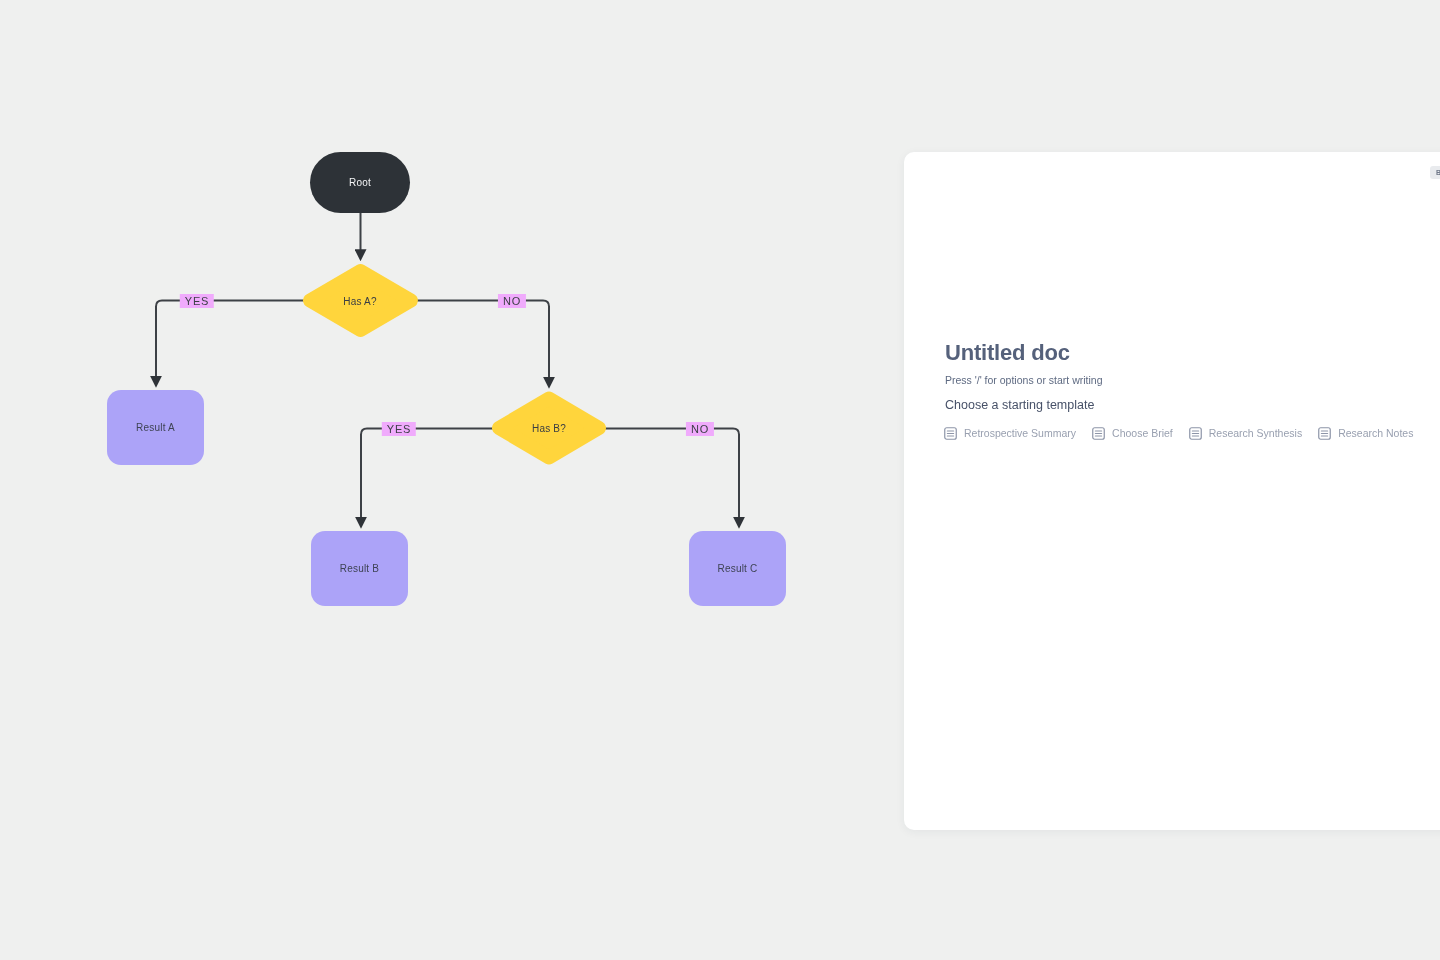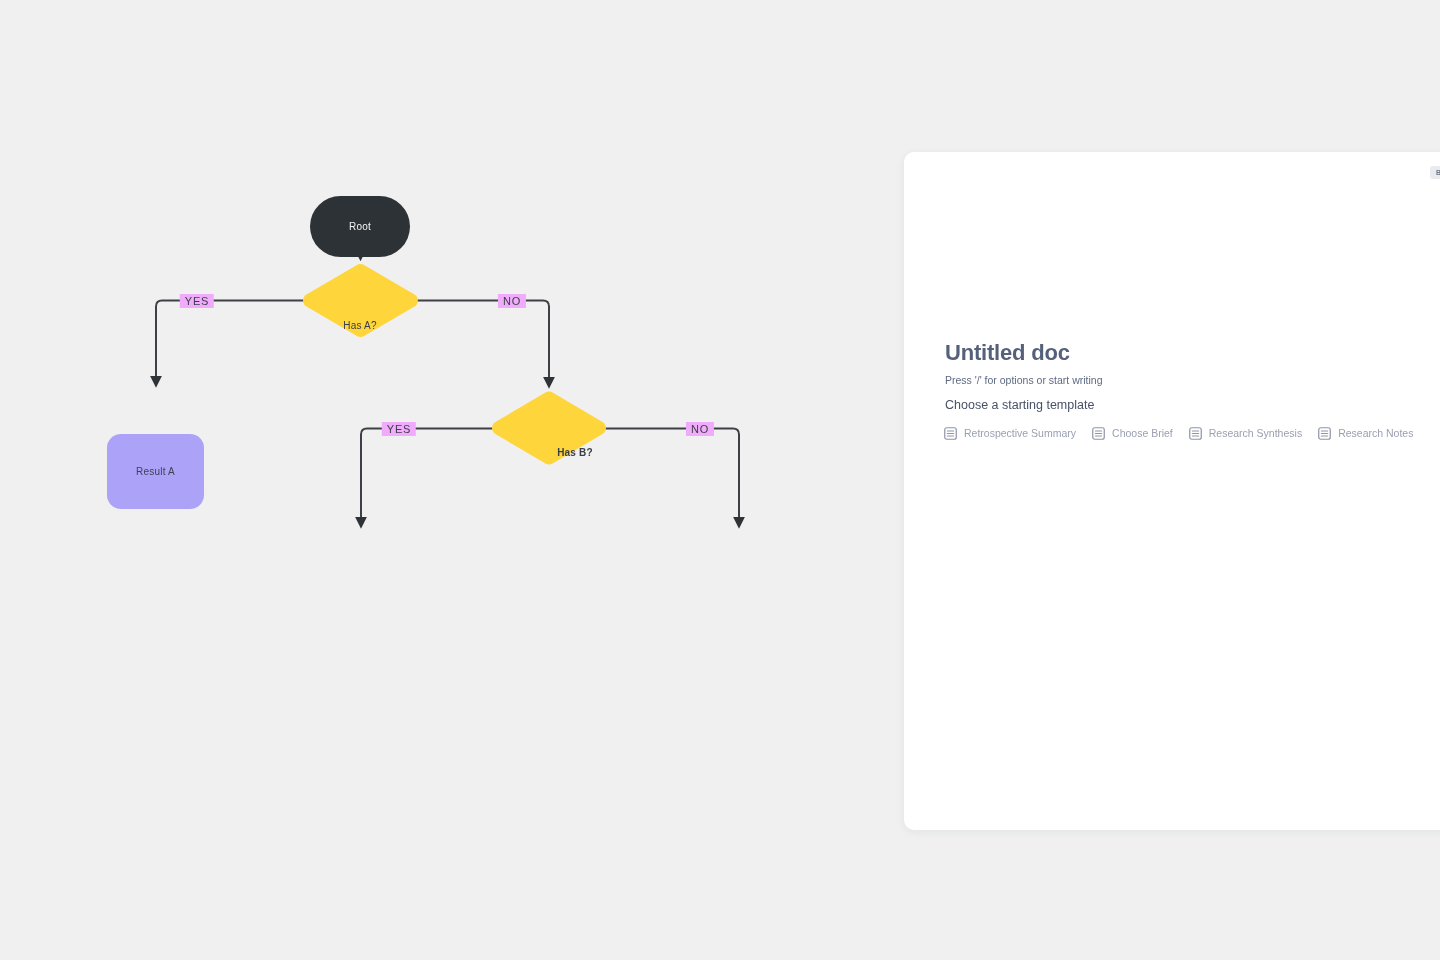--- a/index.html
+++ b/index.html
@@ -8,38 +8,38 @@
     background:#EFF0EF;
     font-family:"Liberation Sans","DejaVu Sans",sans-serif;
     -webkit-font-smoothing:antialiased;
   }
   .stage{position:absolute;inset:0;}
   .connector-layer{position:absolute;left:0;top:0;}
 
   
   .node{
     position:absolute;display:flex;align-items:center;justify-content:center;
-    font-size:10px;letter-spacing:.2px;color:#3E4354;box-sizing:border-box;margin-top:44px;
+    font-size:10px;letter-spacing:.2px;color:#3E4354;box-sizing:border-box;
   }
   .node-root{
     left:310px;top:152px;width:100px;height:61px;border-radius:31px;
     background:#2D3237;color:#F3F4F5;
   }
   .node-result{
     width:97px;height:75px;border-radius:14px;background:#ACA3F8;color:#3E4354;
   }
   .node-result-a{left:107px;top:390px;}
   .node-result-b{left:311px;top:531px;}
   .node-result-c{left:689px;top:531px;}
   .diamond-label{
     position:absolute;transform:translate(-50%,-50%);
-    font-size:10px;letter-spacing:.2px;color:#393D44;white-space:nowrap;margin-top:24px;
+    font-size:10px;letter-spacing:.2px;color:#393D44;white-space:nowrap;
   }
   .diamond-label-a{left:360px;top:301px;}
-  .diamond-label-b{left:575px;top:428px;font-weight:bold;}
+  .diamond-label-b{left:549px;top:428px;}
   .edge-label{
     position:absolute;transform:translate(-50%,-50%);
     font-size:11px;letter-spacing:.8px;color:#3C4046;
     background:#f0abfc;padding:1px 5px;white-space:nowrap;
   }
   .edge-label-yes1{left:197px;top:301px;}
   .edge-label-no1{left:512px;top:301px;}
   .edge-label-yes2{left:399px;top:429px;}
   .edge-label-no2{left:700px;top:429px;}
 
@@ -100,20 +100,22 @@
     <path d="M360.5 271 L411 300.5 L360.5 330 L310 300.5 Z" fill="#FFD53C" stroke="#FFD53C" stroke-width="14" stroke-linejoin="round"></path>
     <path d="M549 398.5 L599 428 L549 457.5 L499 428 Z" fill="#FFD53C" stroke="#FFD53C" stroke-width="14" stroke-linejoin="round"></path>
   </svg>
 
   <div class="node node-root">Root</div>
 
   <div class="diamond-label diamond-label-a">Has A?</div>
   <div class="diamond-label diamond-label-b">Has B?</div>
 
   <div class="node node-result node-result-a">Result A</div>
+  <div class="node node-result node-result-b">Result B</div>
+  <div class="node node-result node-result-c">Result C</div>
 
   <span class="edge-label edge-label-yes1">YES</span>
   <span class="edge-label edge-label-no1">NO</span>
   <span class="edge-label edge-label-yes2">YES</span>
   <span class="edge-label edge-label-no2">NO</span>
 </div>
 
 <div class="doc-panel">
   <span class="beta-badge">BETA</span>
 

